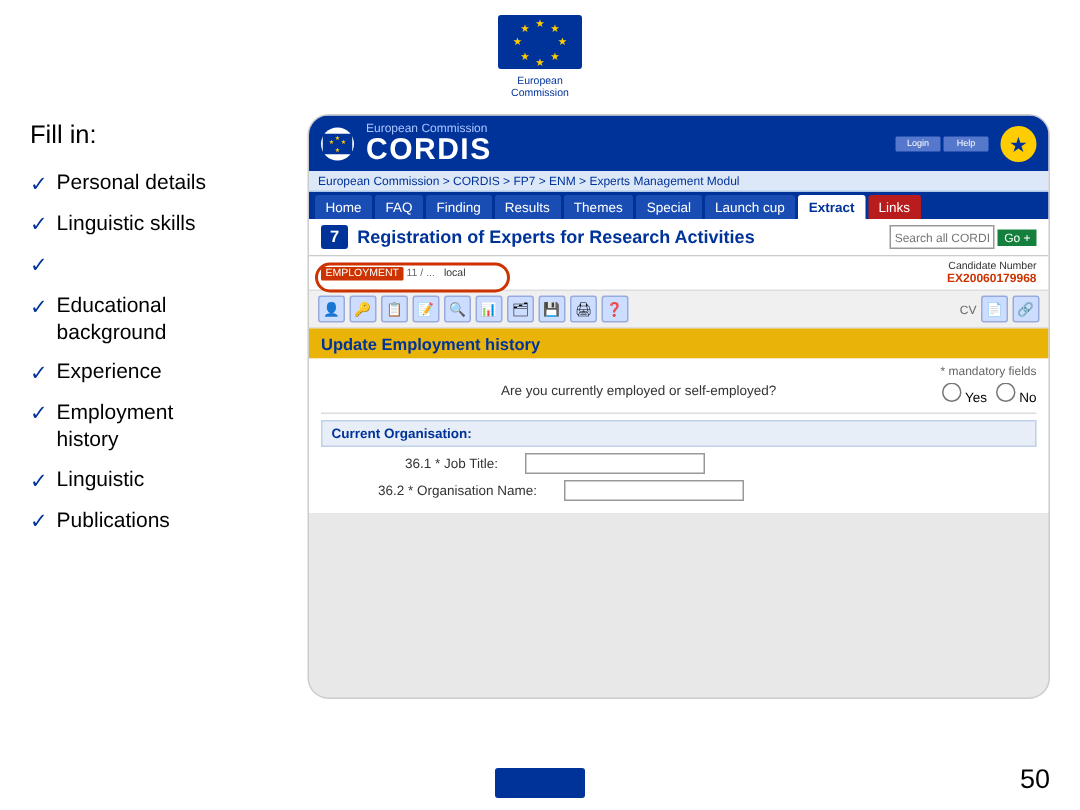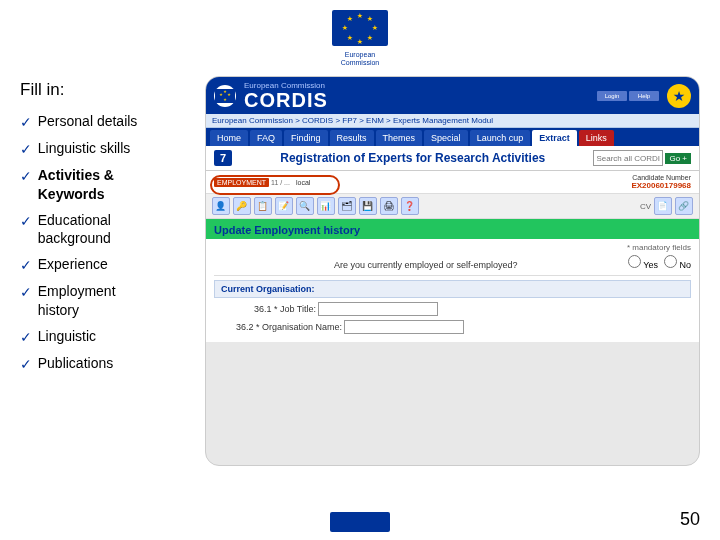--- a/index.html
+++ b/index.html
@@ -189,21 +189,20 @@
       font-size: 11px;
       font-weight: bold;
       padding: 2px 6px;
       border-radius: 2px;
     }
     .reg-title {
       font-size: 12px;
       color: #003399;
       font-weight: bold;
       flex: 1;
-      text-align: center;
     }
     .search-box-small {
       display: flex;
       align-items: center;
       gap: 2px;
     }
     .search-input-small {
       width: 70px;
       height: 16px;
       border: 1px solid #999;
@@ -249,31 +248,31 @@
       justify-content: center;
       font-size: 9px;
     }
 
     
     .update-title {
       padding: 5px 8px 3px 8px;
       font-size: 11px;
       color: #003399;
       font-weight: bold;
-      background: #22c55e;
+      background: #eab308;
     }
 
     
     .form-area {
       background: #fff;
       padding: 4px 8px;
     }
     .form-row {
       display: flex;
-      align-items: flex-end;
+      align-items: flex-start;
       margin-bottom: 5px;
       font-size: 9px;
     }
     .form-question {
       color: #333;
       font-size: 9px;
       flex: 1;
     }
     .form-radio-group {
       display: flex;
@@ -291,21 +290,21 @@
       font-size: 9px;
       color: #003399;
       font-weight: bold;
       border: 1px solid #c0d0e8;
       margin-bottom: 4px;
     }
     .form-field-row {
       display: flex;
       align-items: center;
       margin-bottom: 4px;
-      gap: 2px;
+      gap: 18px;
     }
     .form-field-label {
       font-size: 9px;
       color: #333;
       text-align: right;
       min-width: 80px;
     }
     .form-input-field {
       width: 120px;
       height: 14px;
@@ -374,21 +373,20 @@
       <li>
         <span class="check">✓</span>
         <span class="label-text">Personal details</span>
       </li>
       <li>
         <span class="check">✓</span>
         <span class="label-text">Linguistic skills</span>
       </li>
       <li class="active">
         <span class="check">✓</span>
-        <span class="label-text">Activities &amp;<br>Keywords</span>
       </li>
       <li>
         <span class="check">✓</span>
         <span class="label-text">Educational<br>background</span>
       </li>
       <li>
         <span class="check">✓</span>
         <span class="label-text">Experience</span>
       </li>
       <li>

